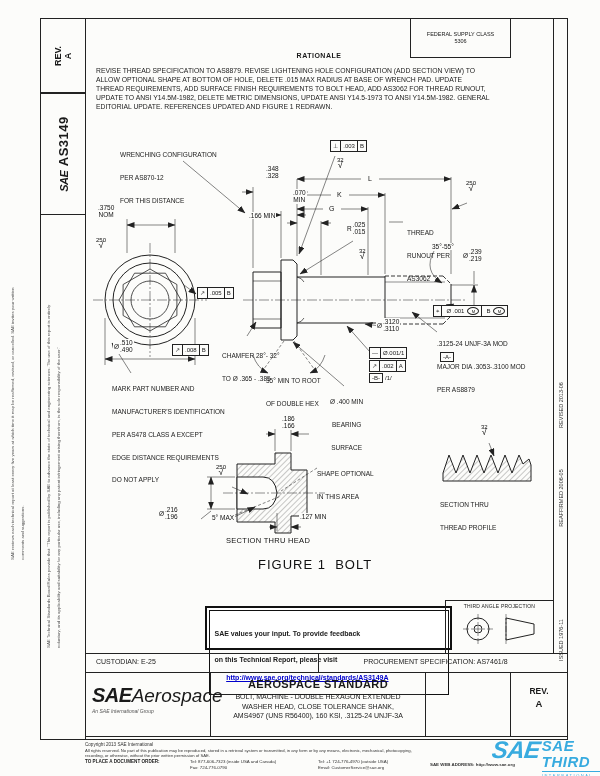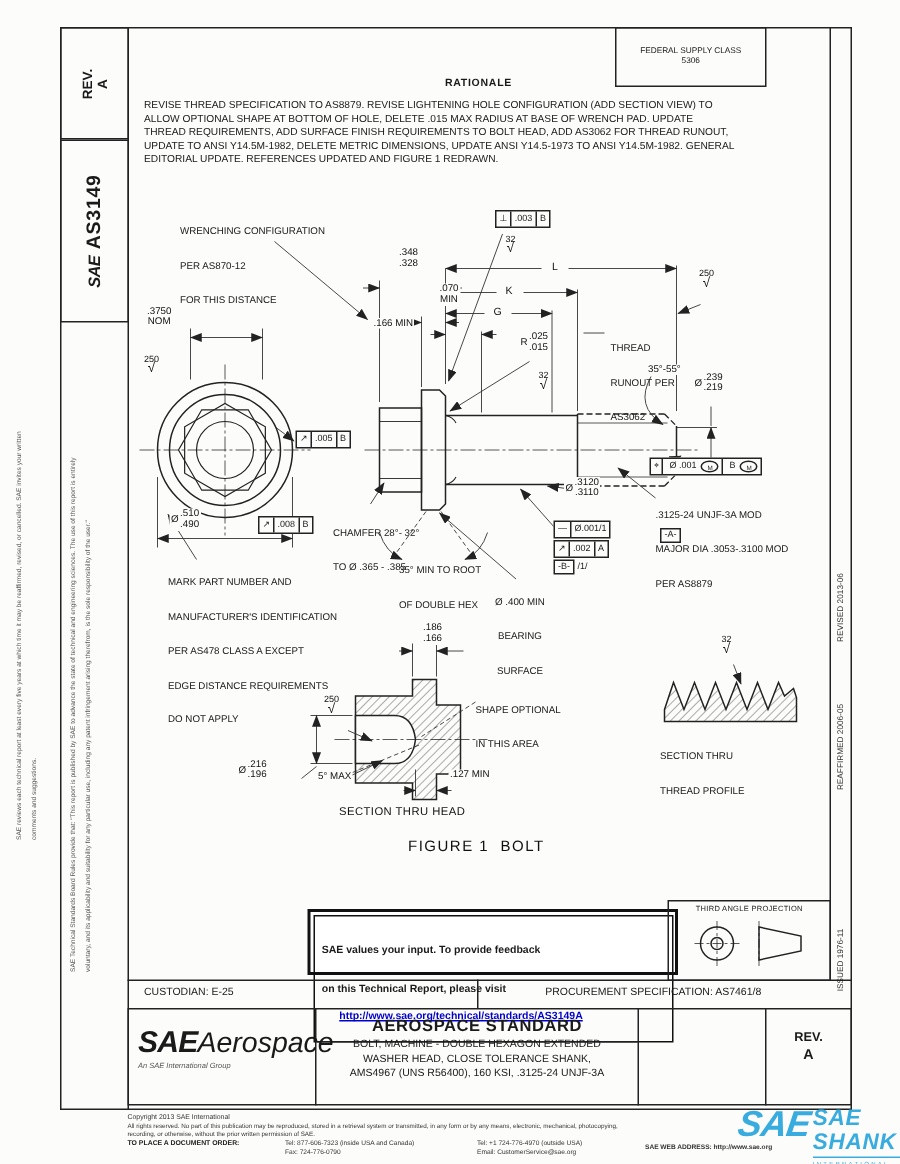--- a/index.html
+++ b/index.html
@@ -309,21 +309,21 @@
       <span>250</span>
       <span class="fsym">√</span>
     </div>
 
   <div class="lbl bg" style="left:211px;top:514px;">5° MAX</div>
   <div class="lbl bg" style="left:299px;top:513px;">.127 MIN</div>
 
   <div class="lbl bg" style="left:158px;top:506px;"><span class="row"><span>Ø</span><span class="stk"><span>.216</span><span>.196</span></span></span></div>
 
   <div class="lbl" style="left:226px;top:537px;font-size:7.5px;letter-spacing:0.3px;">SECTION THRU HEAD</div>
-  <div class="lbl" style="left:272px;top:561px;font-size:10px;letter-spacing:1px;text-align:right;">FIGURE 1  BOLT</div>
+  <div class="lbl" style="left:258px;top:561px;font-size:13px;letter-spacing:1px;text-align:right;">FIGURE 1  BOLT</div>
 
   <div class="fin" style="left:481px;top:424px;">
       <span>32</span>
       <span class="fsym">√</span>
     </div>
   <div class="note" style="left:440px;top:486px;">
     <div>SECTION THRU</div>
     <div>THREAD PROFILE</div>
   </div>
 
@@ -394,18 +394,18 @@
   <div class="abs" style="left:85px;top:759px;font-size:4.6px;font-weight:bold;color:#222;">TO PLACE A DOCUMENT ORDER:</div>
   <div class="abs" style="left:190px;top:759px;font-size:4.4px;color:#333;">Tel: 877-606-7323 (inside USA and Canada)</div>
   <div class="abs" style="left:190px;top:765px;font-size:4.4px;color:#333;">Fax: 724-776-0790</div>
   <div class="abs" style="left:318px;top:759px;font-size:4.4px;color:#333;">Tel: +1 724-776-4970 (outside USA)</div>
   <div class="abs" style="left:318px;top:765px;font-size:4.4px;color:#333;">Email: CustomerService@sae.org</div>
   <div class="abs" style="left:430px;top:762px;font-size:4.4px;font-weight:bold;color:#333;">SAE WEB ADDRESS: http://www.sae.org</div>
 
   <div class="abs" style="left:492px;top:738px;display:flex;align-items:flex-start;gap:2px;opacity:0.95;">
     <span class="sae-it" style="font-size:24px;color:#2ea7de;transform:skewX(-8deg);line-height:24px;">SAE</span>
     <span style="display:inline-flex;flex-direction:column;">
-      <span style="font-size:15px;font-weight:bold;font-style:italic;color:#2ea7de;line-height:16px;letter-spacing:0.5px;">SAE SHANK</span>
+      <span style="font-size:15px;font-weight:bold;font-style:italic;color:#2ea7de;line-height:16px;letter-spacing:0.5px;">SAE THIRD</span>
       <span style="font-size:4px;color:#2ea7de;letter-spacing:1.5px;border-top:0.5px solid #2ea7de;margin-top:1px;padding-top:1px;">INTERNATIONAL</span>
     </span>
   </div>
 
 </div>
 
 </body></html>

